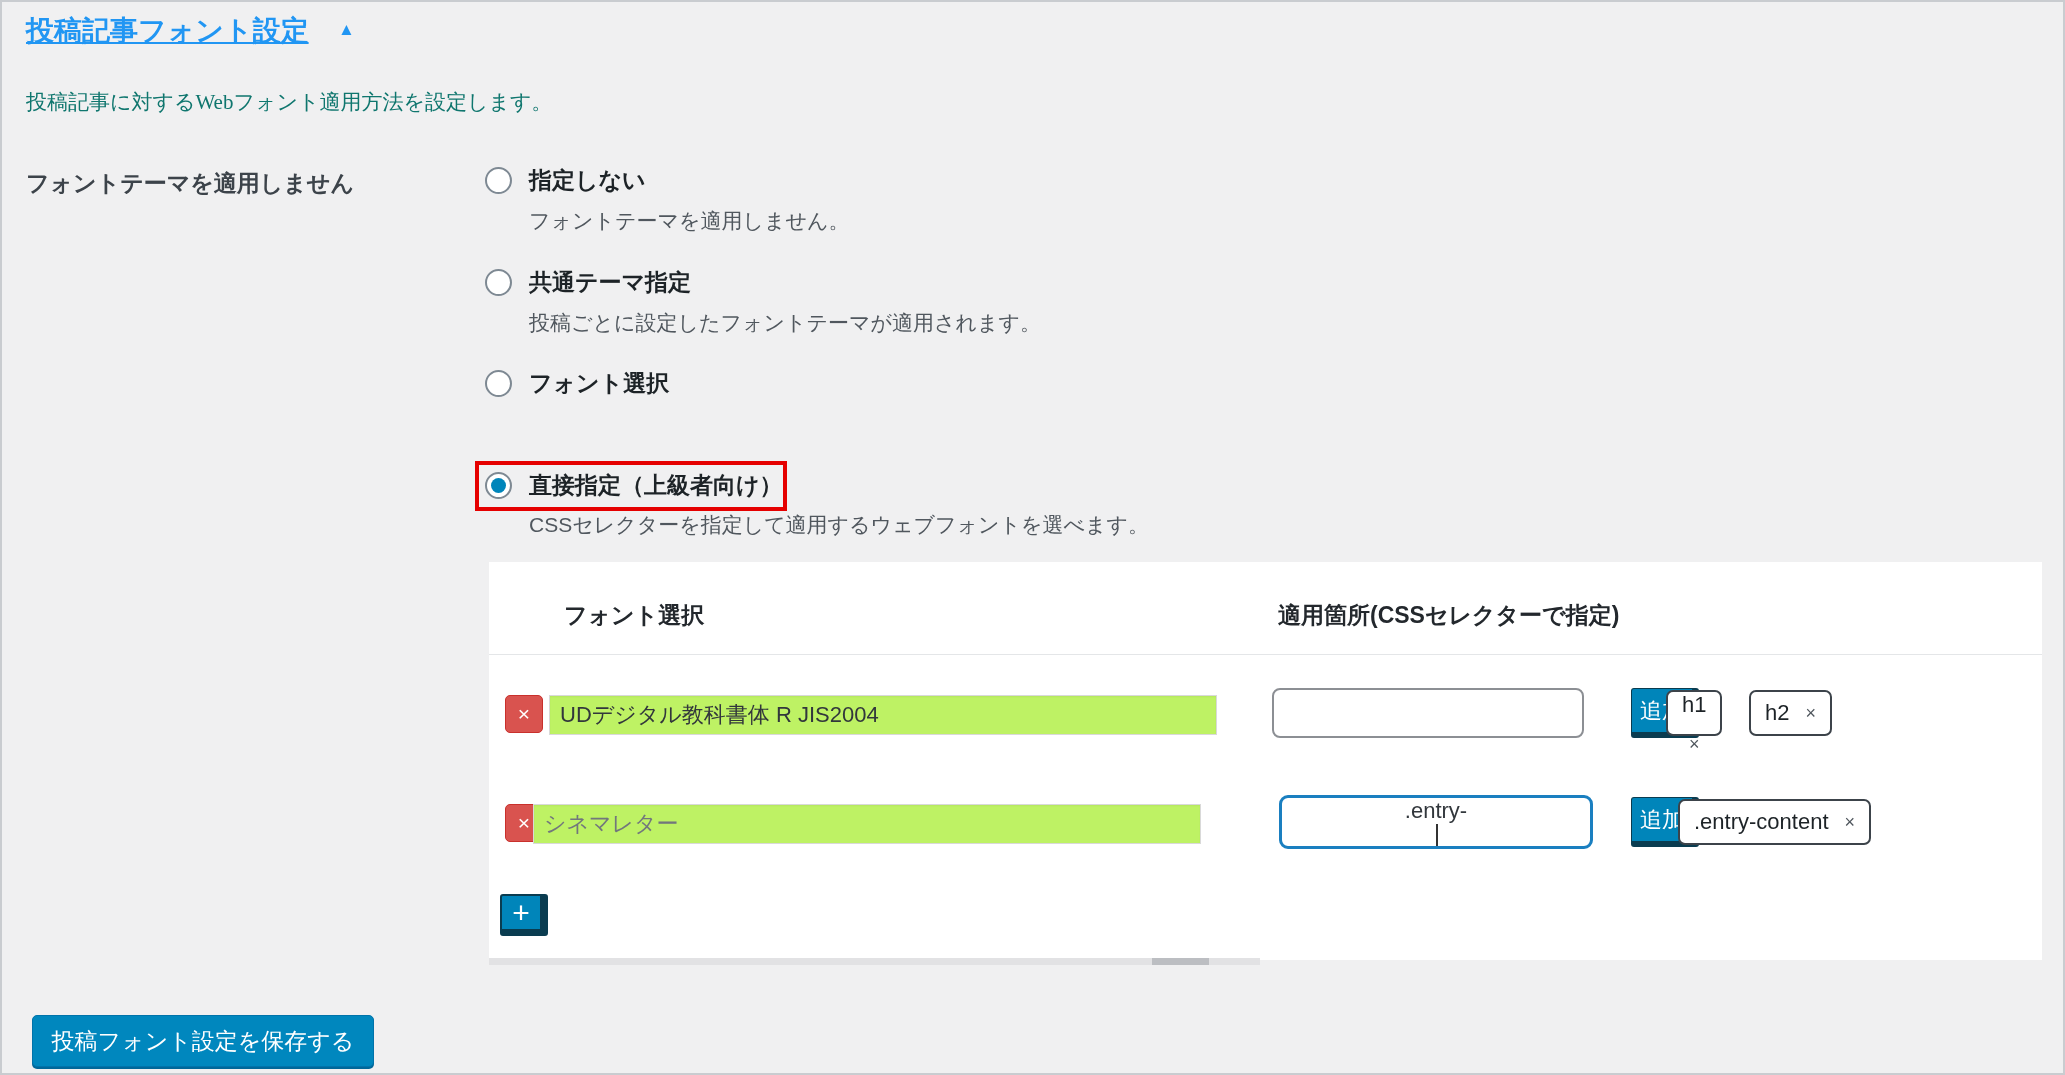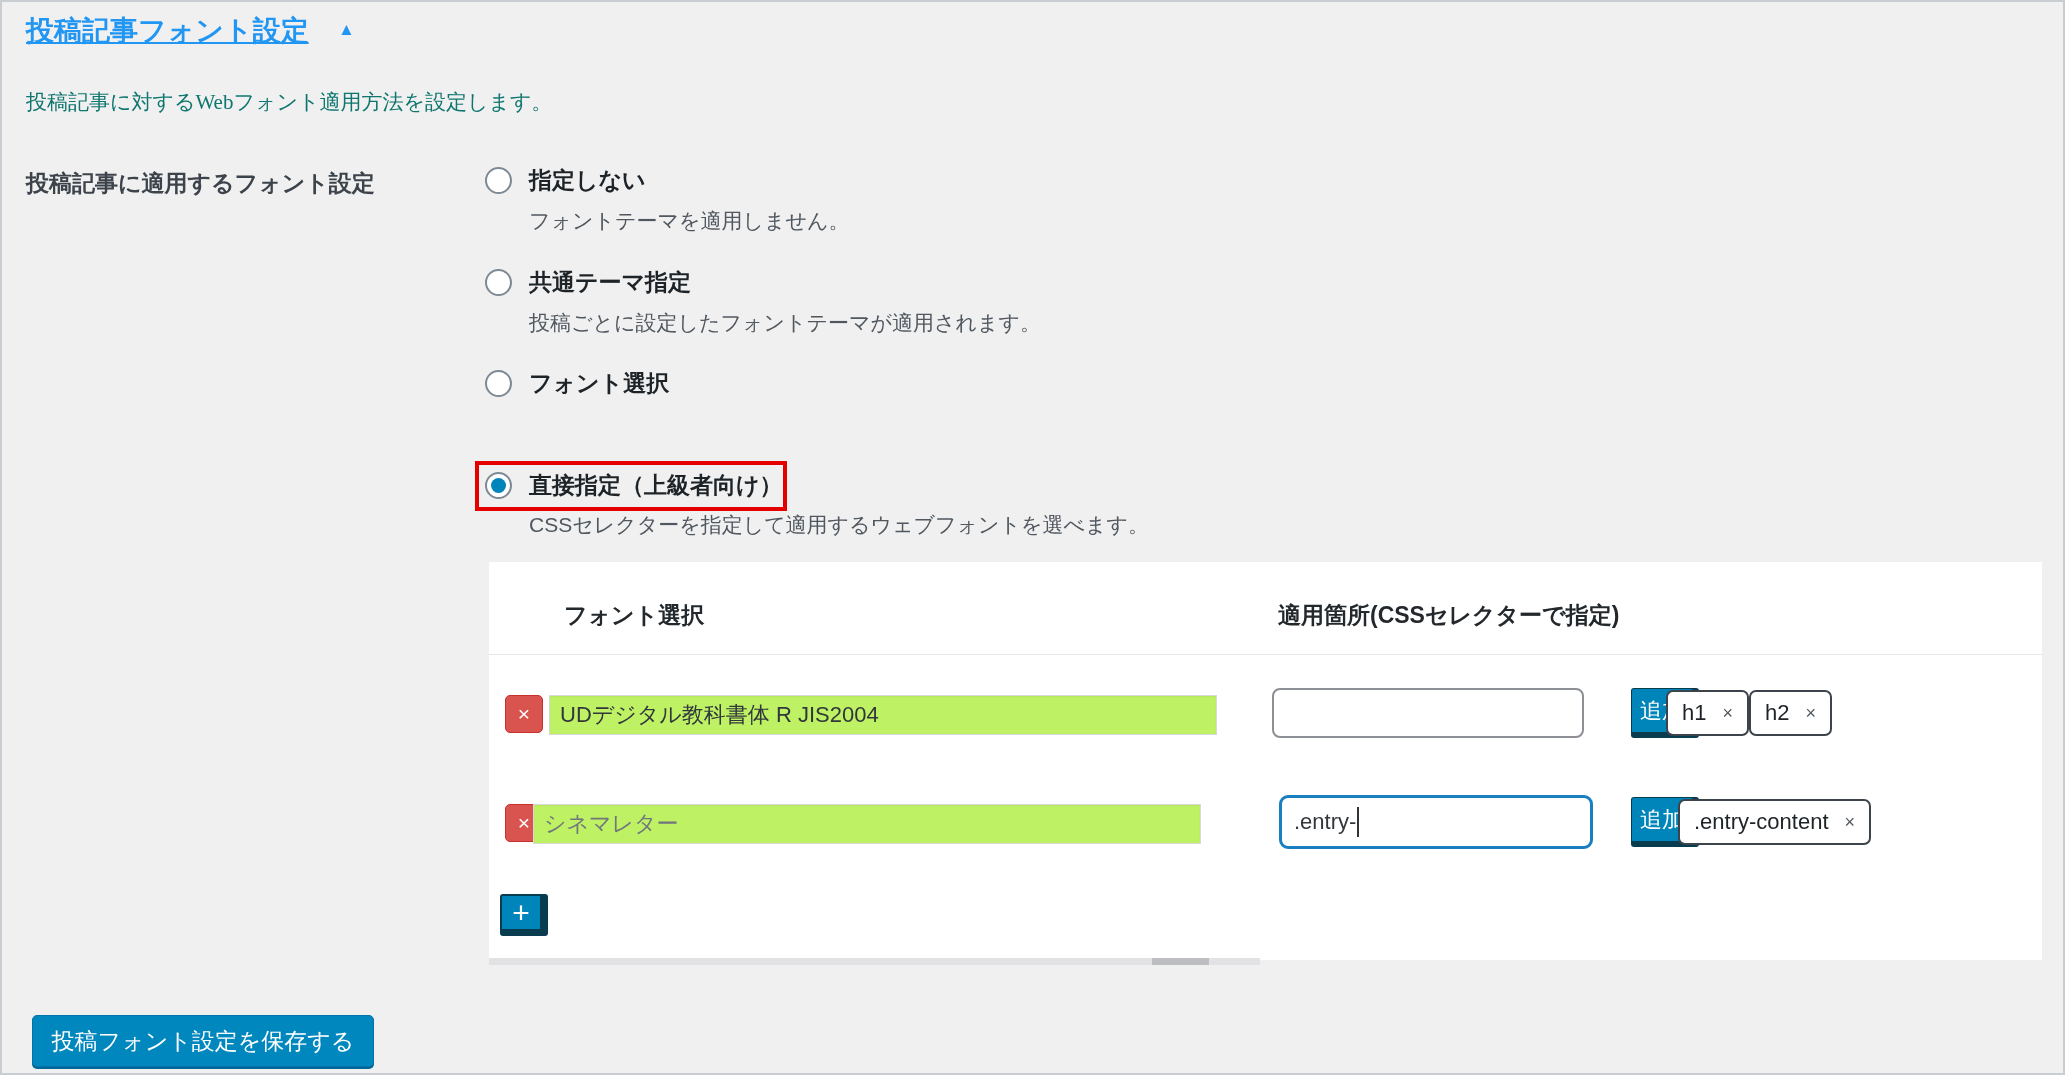--- a/index.html
+++ b/index.html
@@ -85,21 +85,21 @@
   .font-input.muted { color: #72777c; }
   .sel-input {
     position: absolute; width: 312px; height: 50px;
     border: 2px solid #8c8f94; border-radius: 8px; background: #fff;
     font-size: 22px; color: #32373c; padding: 0 12px;
     font-family: "Liberation Sans", "DejaVu Sans", sans-serif;
   }
   .sel-input.focused {
     border: 3px solid #1a7fc0; border-radius: 9px;
     display: flex; align-items: center;
-    width: 314px; height: 54px;
+    width: 314px; height: 54px; flex-direction: column;
   }
   .caret { display: inline-block; width: 2px; height: 30px; background: #333; margin-left: 1px; }
   .add-btn {
     position: absolute; height: 50px; padding: 0 8px;
     background: #0085ba; color: #fff; font-size: 22px;
     border: 1px solid #0a3c50; border-right-width: 7px; border-bottom-width: 6px;
     border-radius: 3px; cursor: pointer;
     font-family: "Liberation Sans", "DejaVu Sans", sans-serif;
     margin-left: 40px;
   }
@@ -116,21 +116,21 @@
     background: #0085ba; color: #fff; font-size: 30px; line-height: 30px;
     border: 2px solid #0a3c50; border-right-width: 8px; border-bottom-width: 7px;
     border-radius: 3px; cursor: pointer; text-align: center;
     font-family: "Liberation Sans", "DejaVu Sans", sans-serif;
   }
   
   .x-r1 { left: 16px; top: 133px; }
   .font-r1 { left: 60px; top: 133px; }
   .sel-r1 { left: 783px; top: 126px; }
   .add-r1 { left: 1102px; top: 126px; }
-  .tag-h1 { left: 1177px; top: 128px; }
+  .tag-h1 { left: 1177px; top: 128px; flex-direction: column; }
   .tag-h2 { left: 1260px; top: 128px; }
   .x-r2 { left: 16px; top: 242px; }
   .font-r2 { left: 44px; top: 242px; }
   .sel-r2 { left: 790px; top: 233px; }
   .add-r2 { left: 1102px; top: 235px; }
   .tag-entry { left: 1189px; top: 237px; }
   
   .hscroll-track { position: absolute; left: 487px; top: 956px; width: 771px; height: 7px; background: #e2e2e4; }
   .hscroll-thumb { position: absolute; left: 1150px; top: 956px; width: 57px; height: 7px; background: #bcbec2; }
   
@@ -144,21 +144,21 @@
   }
 </style>
 </head>
 <body>
 
 <div class="screen">
 
   <a class="page-title">投稿記事フォント設定</a>
   <span class="title-arrow">▲</span>
   <div class="page-desc">投稿記事に対するWebフォント適用方法を設定します。</div>
-  <div class="section-label">投稿記事に適用するフォント設定</div>
+  <div class="section-label">フォントテーマを適用しません</div>
 
   <span class="radio" style="top:165px"></span>
   <div class="opt-label" style="top:164px">指定しない</div>
   <div class="opt-desc" style="top:206px">フォントテーマを適用しません。</div>
 
   <span class="radio" style="top:267px"></span>
   <div class="opt-label" style="top:266px">共通テーマ指定</div>
   <div class="opt-desc" style="top:308px">投稿ごとに設定したフォントテーマが適用されます。</div>
 
   <span class="radio" style="top:368px"></span>

